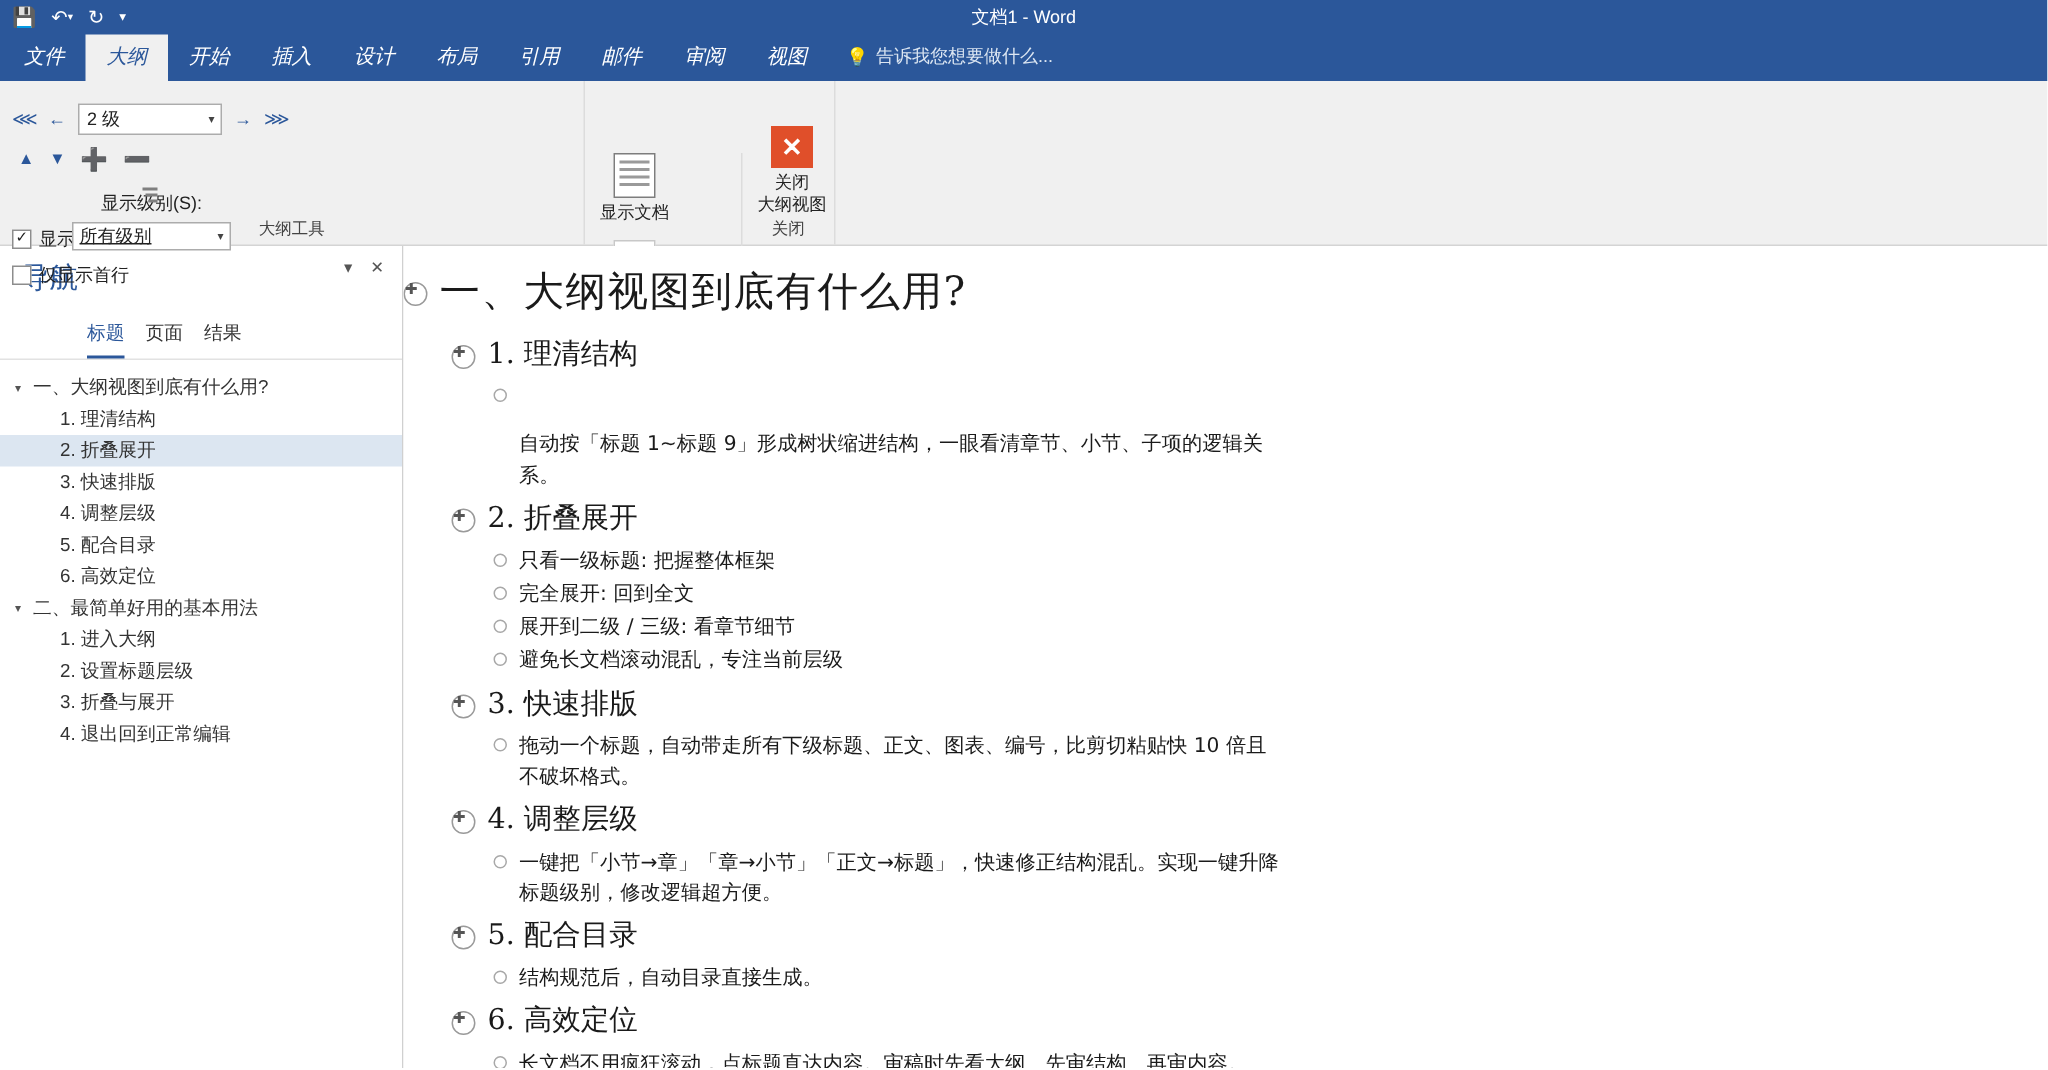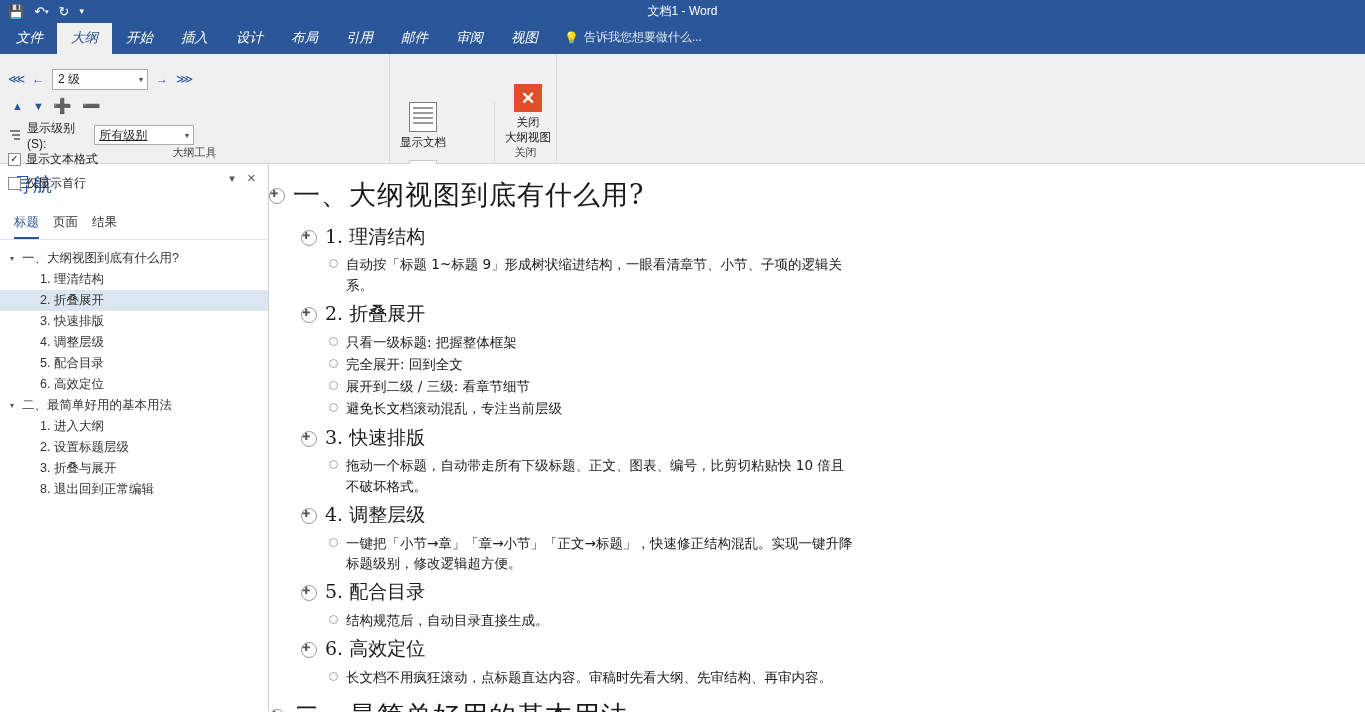--- a/index.html
+++ b/index.html
@@ -164,20 +164,21 @@
     color: #1a1a1a;
     line-height: 1;
   }
   .showlevel-row {
     display: flex;
     align-items: center;
     gap: 4px;
     font-size: 12px;
     color: #222;
     height: 24px;
+    flex-direction: column;
   }
   .showlevel-icon {
     width: 16px; height: 14px;
     position: relative;
     display: inline-block;
   }
   .showlevel-icon i {
     position: absolute;
     background: #7f7f7f;
     height: 2px;
@@ -295,21 +296,21 @@
   }
   .srch-caret { width: 10px; font-size: 7px; color: #555; padding-right: 3px; }
   .nav-tabs {
     display: flex;
     gap: 14px;
     padding: 12px 14px 0 14px;
     font-size: 12.5px;
     border-bottom: 1px solid #e2e2e2;
   }
   .nav-tab { padding-bottom: 6px; color: #333; cursor: default; }
-  .nav-tab.active { color: #2b579a; border-bottom: 2px solid #2b579a; font-weight: normal; }
+  .nav-tab.active { color: #2b579a; border-bottom: 2px solid #2b579a; font-weight: normal; margin-left: 44px; }
   .nav-list { padding-top: 8px; overflow: hidden; }
   .nav-item {
     display: flex;
     align-items: center;
     font-size: 12.5px;
     color: #333;
     height: 21px;
     padding-left: 8px;
     white-space: nowrap;
     cursor: default;
@@ -528,21 +529,21 @@
       <div class="nav-item lvl2">
         <span>1. 进入大纲</span>
       </div>
       <div class="nav-item lvl2">
         <span>2. 设置标题层级</span>
       </div>
       <div class="nav-item lvl2">
         <span>3. 折叠与展开</span>
       </div>
       <div class="nav-item lvl2">
-        <span>8. 退出回到正常编辑</span>
+        <span>4. 退出回到正常编辑</span>
       </div>
     </div>
   </div>
 
   <div class="docarea">
 
     <div class="orow">
       <span class="marker m-wrap-h1">
         <span class="m-plus">✚</span>
       </span>
@@ -552,21 +553,21 @@
     <div class="orow gap1 l1">
       <span class="marker m-wrap-h2">
         <span class="m-plus">✚</span>
       </span>
       <span class="h2">1.  理清结构</span>
     </div>
     <div class="orow gap2 l2">
       <span class="marker m-wrap-b">
         <span class="m-dot"></span>
       </span>
-      <span class="body-txt" style="max-width:510px;">自动按「标题 1~标题 9」形成树状缩进结构，一眼看清章节、小节、子项的逻辑关系。</span>
+      <span class="body-txt" style="max-width:510px;margin-top:32px;">自动按「标题 1~标题 9」形成树状缩进结构，一眼看清章节、小节、子项的逻辑关系。</span>
     </div>
 
     <div class="orow gap2 l1">
       <span class="marker m-wrap-h2">
         <span class="m-plus">✚</span>
       </span>
       <span class="h2">2.  折叠展开</span>
     </div>
     <div class="orow gap2 l2">
       <span class="marker m-wrap-b">

